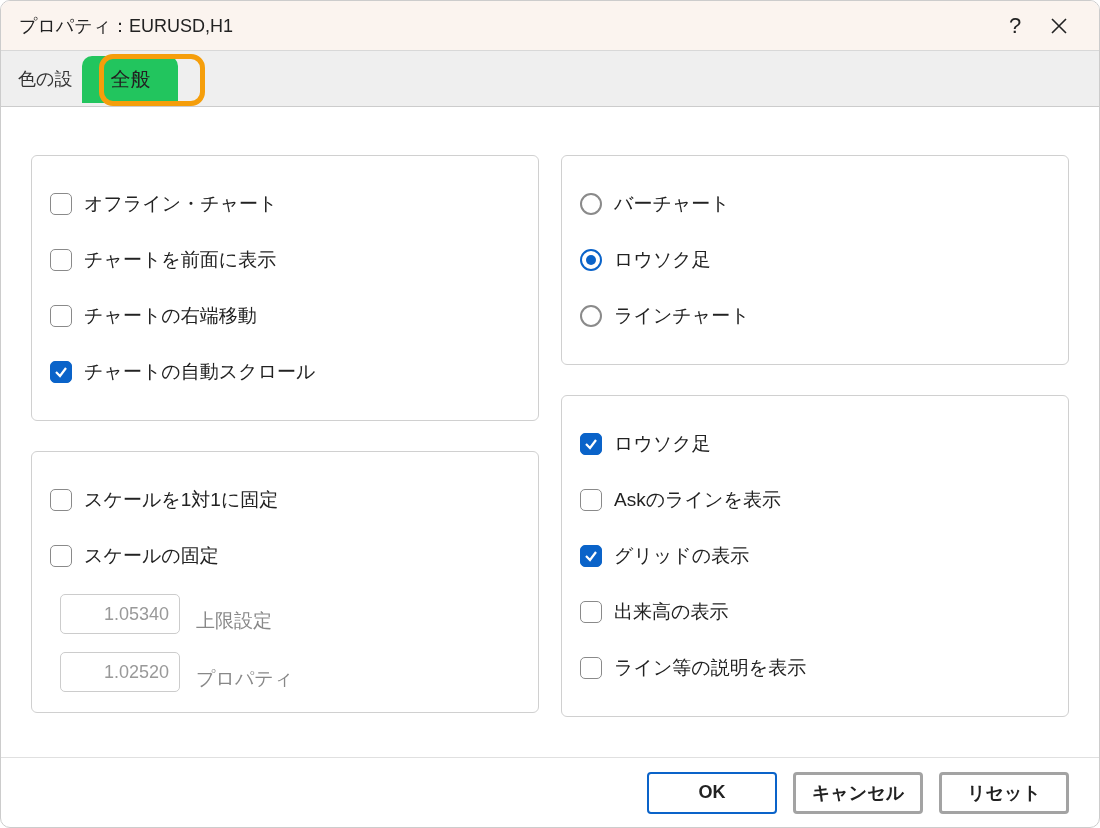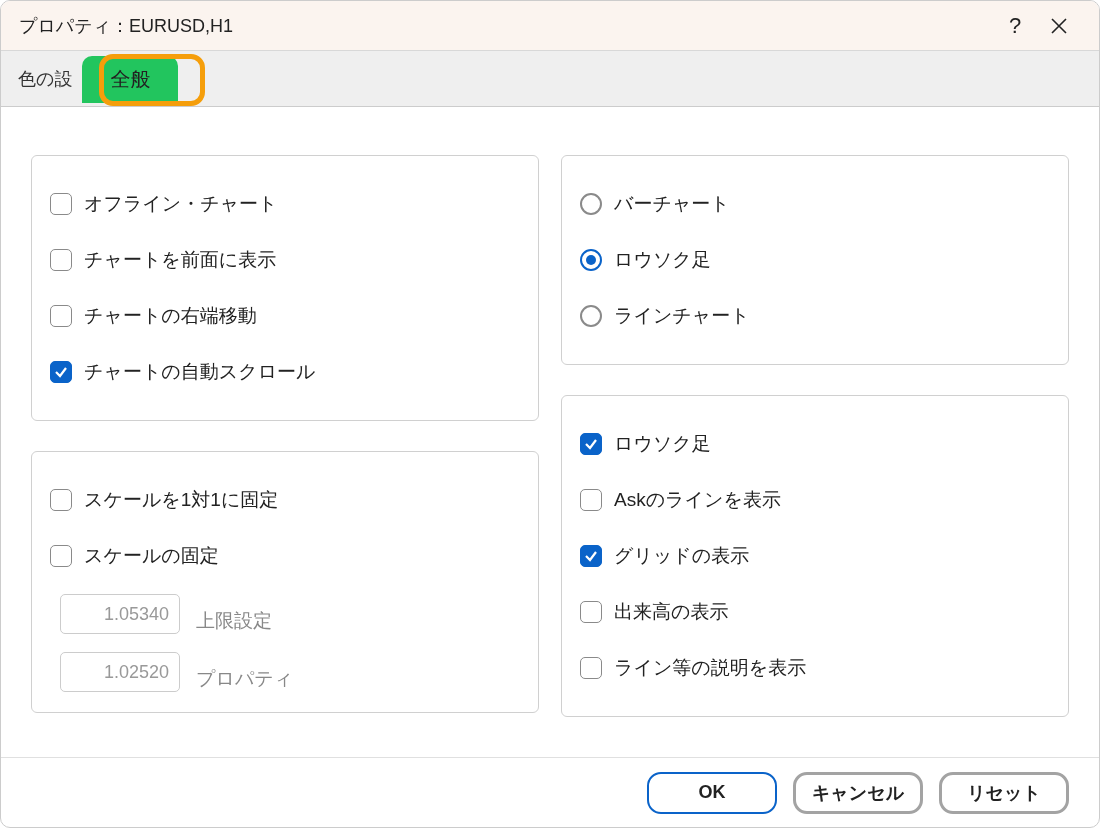--- a/index.html
+++ b/index.html
@@ -71,21 +71,21 @@
     width: 120px; height: 40px; border: 1px solid #ccc; border-radius: 5px;
     text-align: right; padding-right: 10px; font-size: 18px; color: #999;
     background: #fff;
   }
   .scale-label { font-size: 19px; color: #888; }
   .footer {
     height: 70px; display: flex; align-items: center; justify-content: flex-end;
     padding: 0 30px; gap: 16px; border-top: 1px solid #e0e0e0;
   }
   .btn {
-    min-width: 130px; height: 42px; border-radius: 14px;
+    min-width: 130px; height: 42px; border-radius: 4px;
     font-size: 18px; display: flex; align-items: center; justify-content: center;
     cursor: pointer; background: #fff;
   }
   .btn-primary { border: 2px solid #0a63c9; color: #222; font-weight: 600; }
   .btn-secondary { border: 3px solid #a3a3a3; color: #222; font-weight: bold; }
 </style>
 </head>
 <body>
 
 <div class="window">

